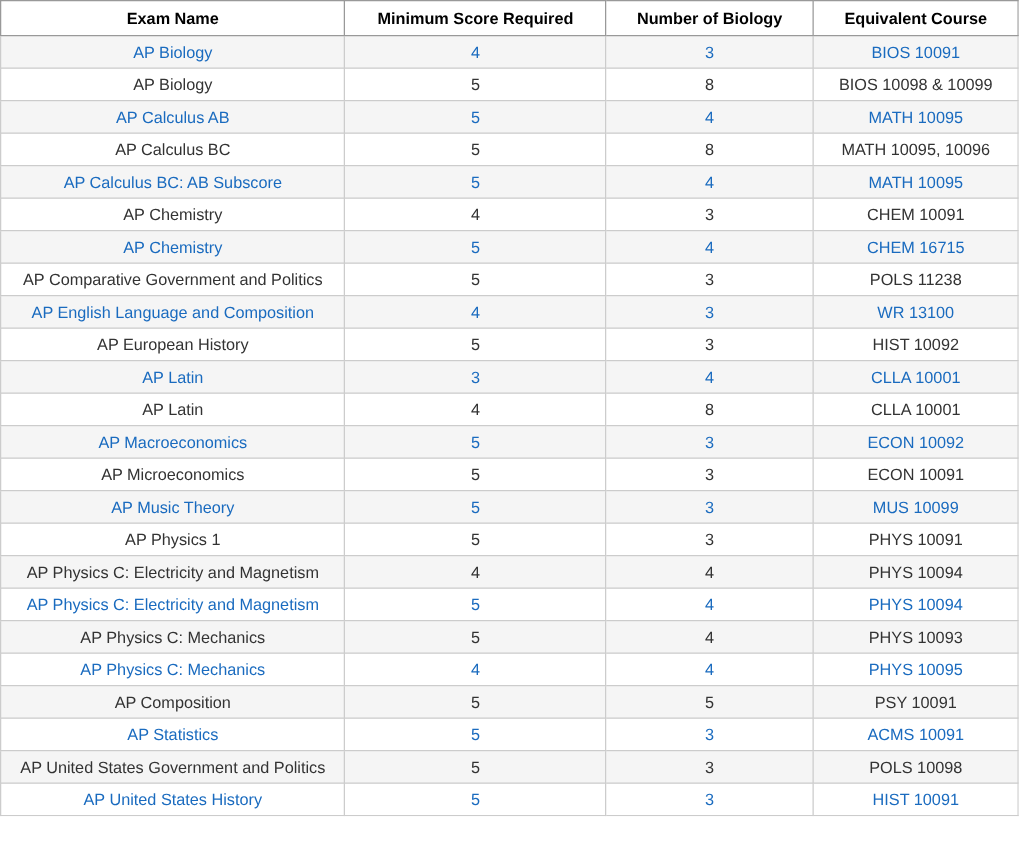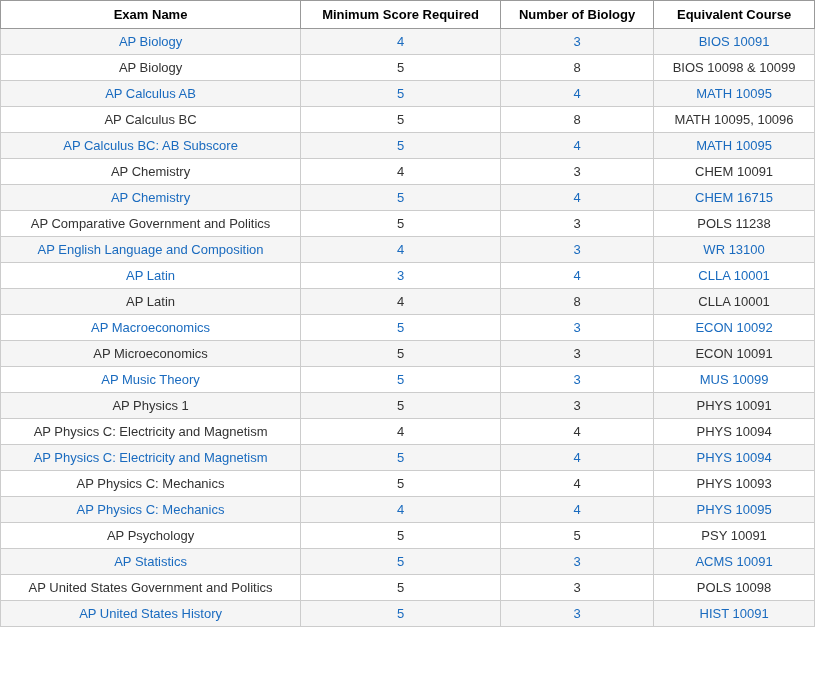--- a/index.html
+++ b/index.html
@@ -7,21 +7,21 @@
       font-family: Arial, sans-serif;
       font-size: 13px;
       background: #fff;
     }
     table {
       width: 815px;
       border-collapse: collapse;
     }
     thead tr th {
       border: 1px solid #999;
-      padding: 6px 8px;
+      padding: 6px 20px;
       text-align: center;
       font-weight: bold;
       background: #fff;
       font-size: 13px;
     }
     tbody tr td {
       border: 1px solid #ccc;
       padding: 5px 8px;
       text-align: center;
     }
@@ -95,20 +95,26 @@
     <td class="default">3</td>
     <td class="default">POLS 11238</td>
   </tr>
       <tr>
     <td class="blue">AP English Language and Composition</td>
     <td class="blue">4</td>
     <td class="blue">3</td>
     <td class="blue">WR 13100</td>
   </tr>
       <tr>
+    <td class="default">AP European History</td>
+    <td class="default">5</td>
+    <td class="default">3</td>
+    <td class="default">HIST 10092</td>
+  </tr>
+      <tr>
     <td class="blue">AP Latin</td>
     <td class="blue">3</td>
     <td class="blue">4</td>
     <td class="blue">CLLA 10001</td>
   </tr>
       <tr>
     <td class="default">AP Latin</td>
     <td class="default">4</td>
     <td class="default">8</td>
     <td class="default">CLLA 10001</td>
@@ -155,21 +161,21 @@
     <td class="default">4</td>
     <td class="default">PHYS 10093</td>
   </tr>
       <tr>
     <td class="blue">AP Physics C: Mechanics</td>
     <td class="blue">4</td>
     <td class="blue">4</td>
     <td class="blue">PHYS 10095</td>
   </tr>
       <tr>
-    <td class="default">AP Psychology</td>
+    <td class="default">AP Composition</td>
     <td class="default">5</td>
     <td class="default">5</td>
     <td class="default">PSY 10091</td>
   </tr>
       <tr>
     <td class="blue">AP Statistics</td>
     <td class="blue">5</td>
     <td class="blue">3</td>
     <td class="blue">ACMS 10091</td>
   </tr>

